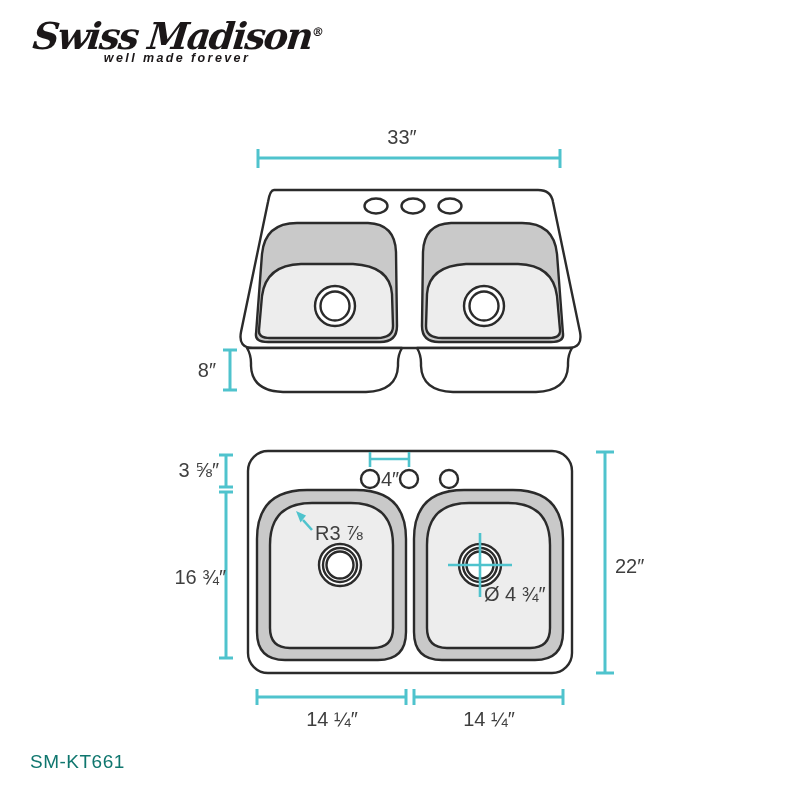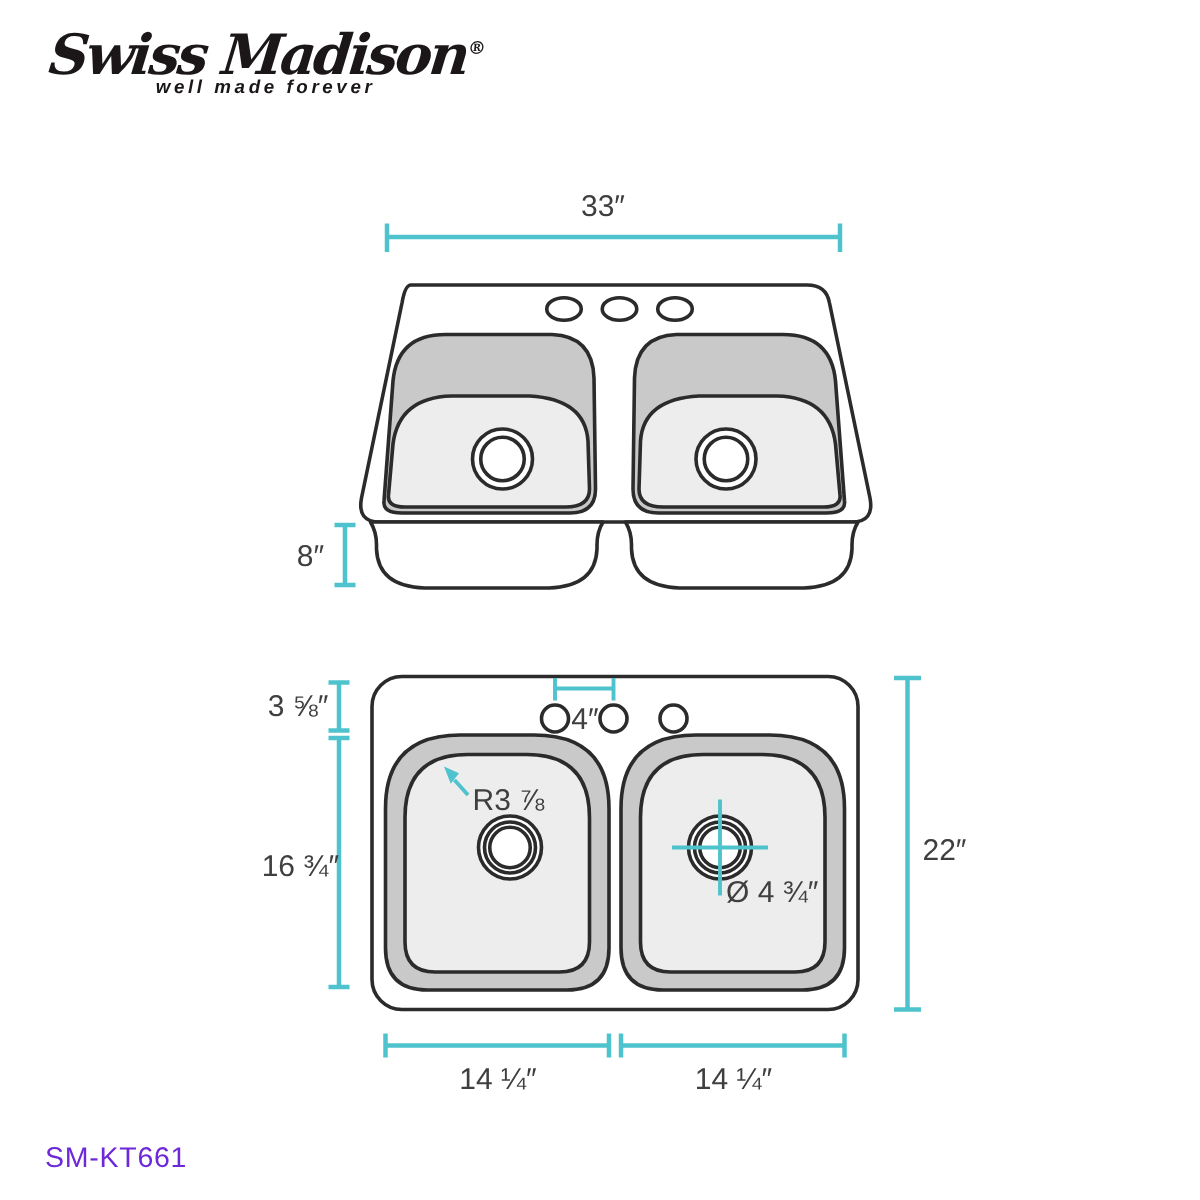--- a/index.html
+++ b/index.html
@@ -14,21 +14,21 @@
     font-size:37px;letter-spacing:-2px;transform:skewX(-6deg);
     white-space:nowrap;line-height:1.1;
   }
   .logo-script sup{font-size:12px;letter-spacing:0;vertical-align:super;}
   .logo-tagline{
     font-family:"Liberation Sans", sans-serif;font-style:italic;font-weight:bold;
     font-size:12.5px;letter-spacing:2.4px;text-align:center;margin-top:-6px;
     color:#1b1718;white-space:nowrap;
   }
   
-  .sku{position:absolute;left:30px;top:751px;font-size:19px;color:#6d28d9;letter-spacing:0.5px;margin-top:11px;}
+  .sku{position:absolute;left:30px;top:751px;font-size:19px;color:#0f766e;letter-spacing:0.5px;}
   
   svg.diagram{position:absolute;left:0;top:0;}
   svg.diagram text{
     font-family:"Liberation Sans", sans-serif;
     font-size:20px;fill:#3f3f3f;
   }
   .ln-dark{stroke:#2b2b2b;fill:none;stroke-width:2.4;stroke-linejoin:round;}
   .fill-white{fill:#ffffff;}
   .fill-rim{fill:#c9c9c9;}
   .fill-basin{fill:#ededed;}

